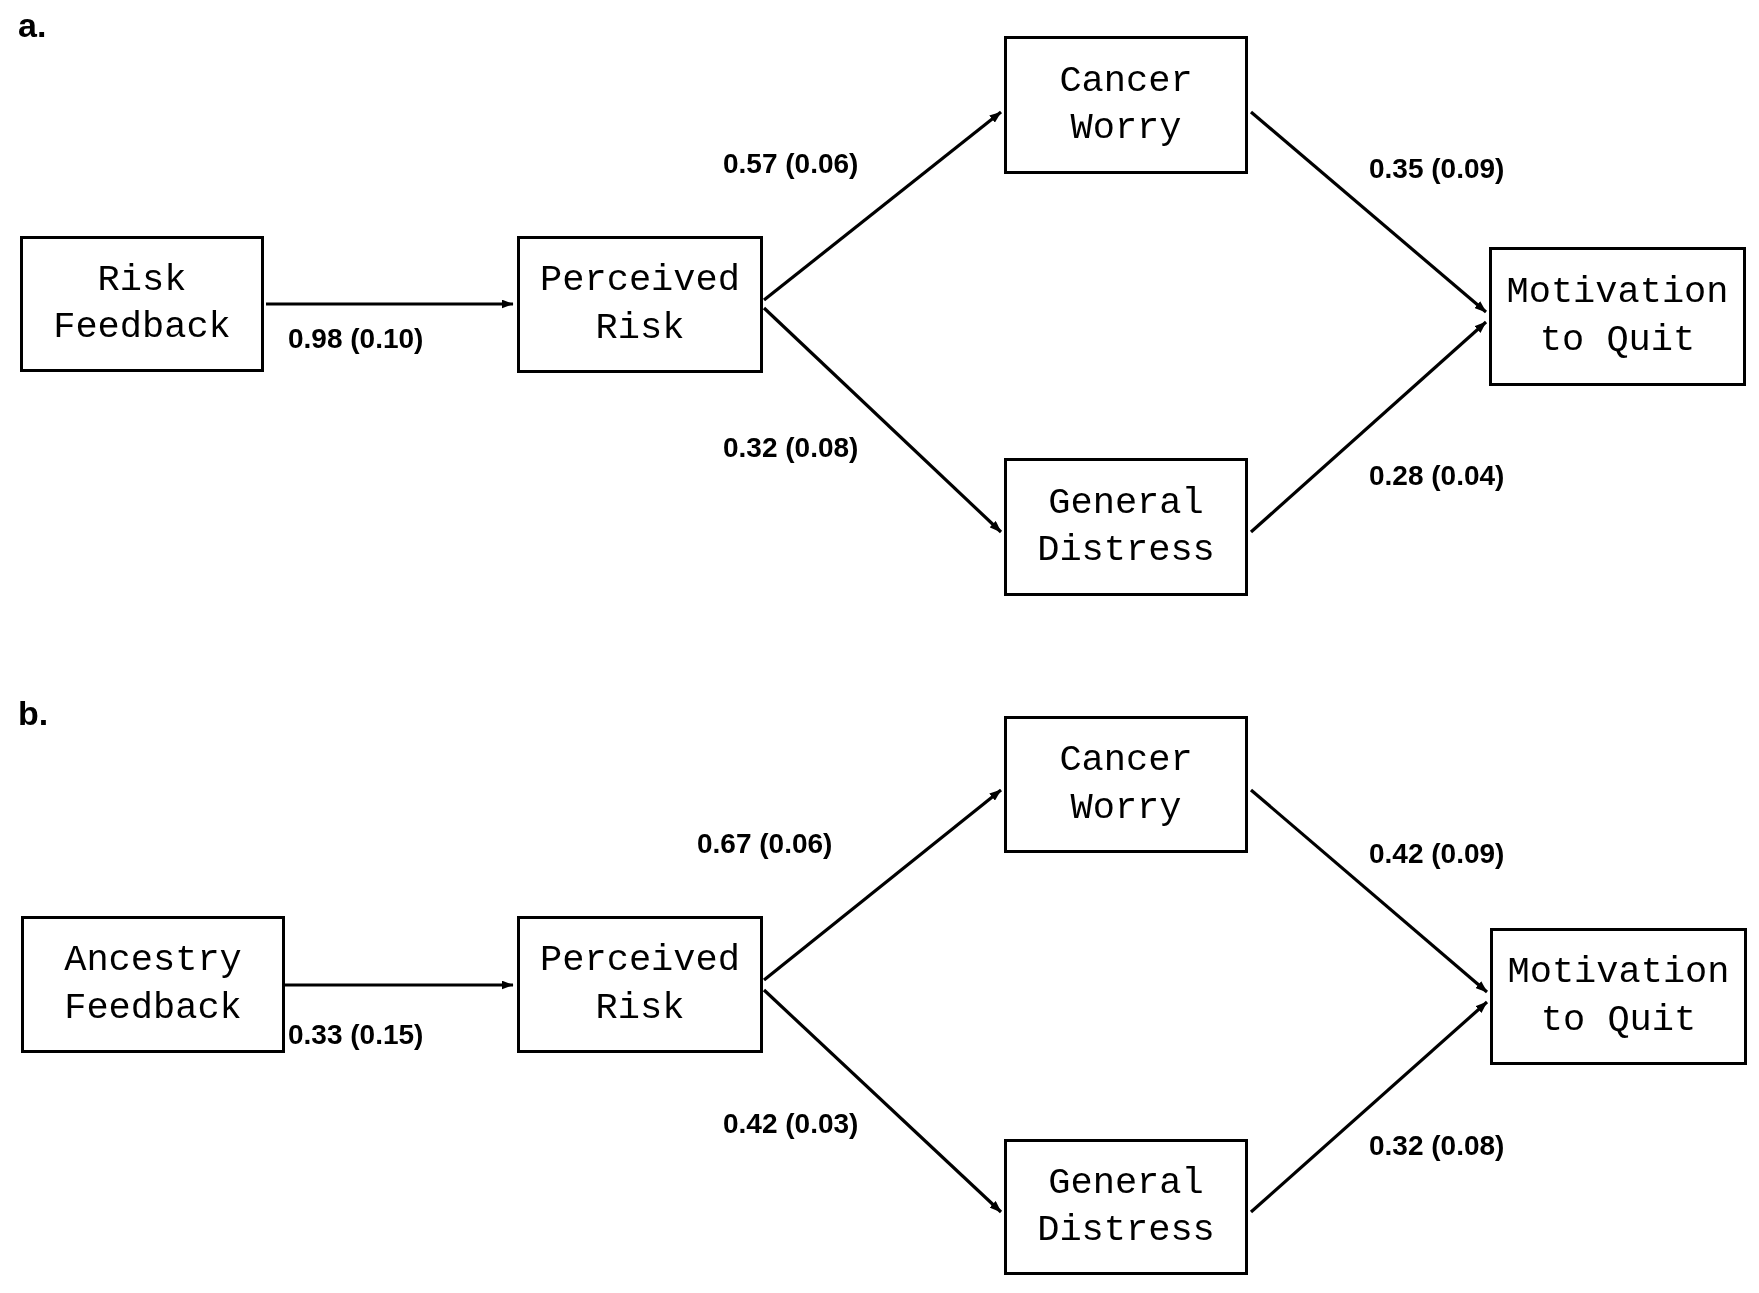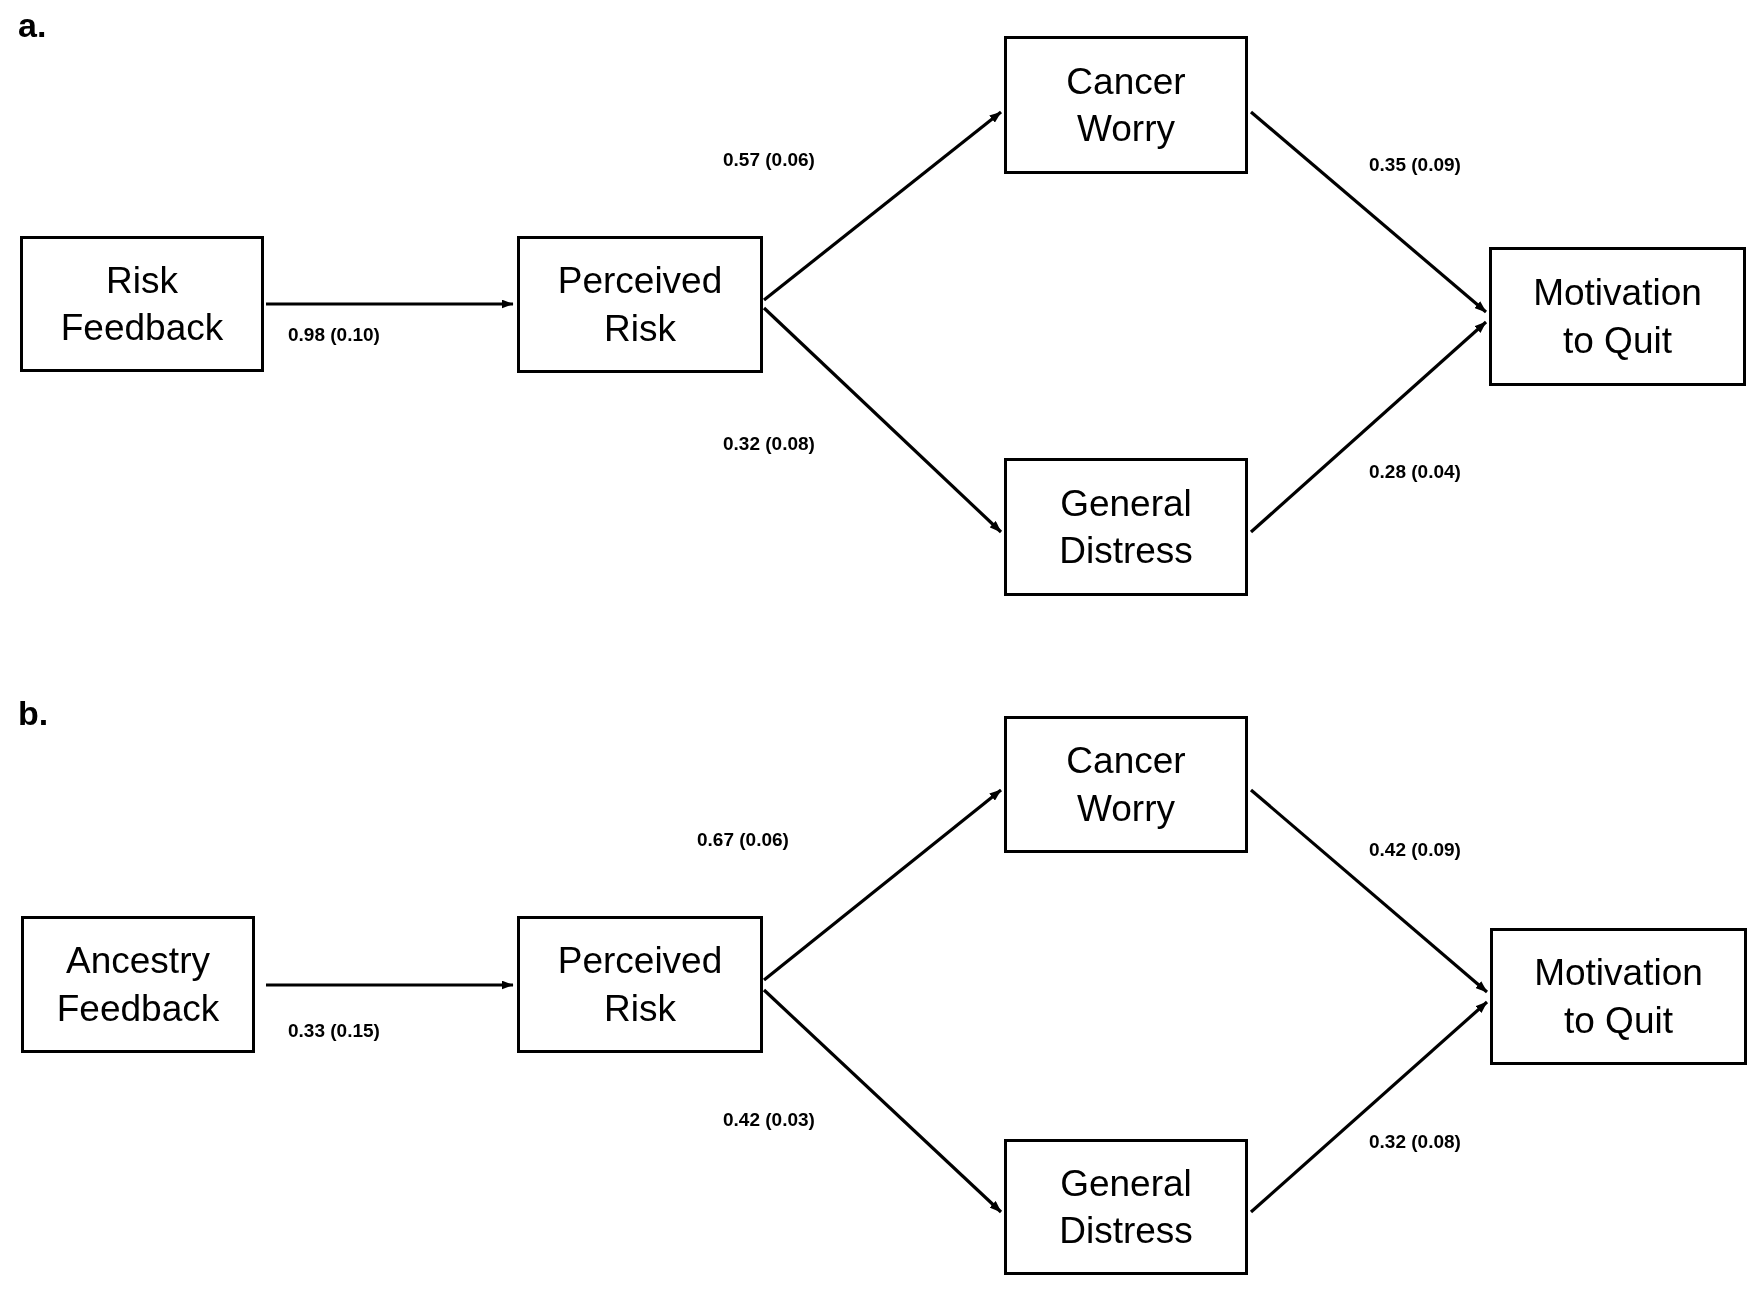--- a/index.html
+++ b/index.html
@@ -44,26 +44,27 @@
     color: #000000;
     font-family: "Liberation Sans", sans-serif;
     font-size: 37px;
     line-height: 1.28;
     text-align: center;
     white-space: pre-line;
   }
   .node-box .node-label {
     display: block;
     white-space: pre-line;
+    font-family: Liberation Mono, monospace;
   }
   .edge-label {
     position: absolute;
     font-family: "Liberation Sans", sans-serif;
     font-weight: bold;
-    font-size: 19px;
+    font-size: 28px;
     color: #000000;
     white-space: nowrap;
     line-height: 1;
   }
 </style>
 </head>
 <body>
 
 <div id="figure">
 
@@ -127,21 +128,21 @@
   <div class="edge-label" style="left:723px; top:150px;">0.57 (0.06)</div>
 
   <div class="edge-label" style="left:723px; top:434px;">0.32 (0.08)</div>
 
   <div class="edge-label" style="left:1369px; top:155px;">0.35 (0.09)</div>
 
   <div class="edge-label" style="left:1369px; top:462px;">0.28 (0.04)</div>
 
   <div class="panel-letter" style="left:18px; top:696px;">b.</div>
 
-  <div class="node-box" style="left:21px; top:916px; width:234px; height:137px;">
+  <div class="node-box" style="left:21px; top:916px; width:264px; height:137px;">
     <span class="node-label">Ancestry
 Feedback</span>
   </div>
 
   <div class="node-box" style="left:517px; top:916px; width:246px; height:137px;">
     <span class="node-label">Perceived
 Risk</span>
   </div>
 
   <div class="node-box" style="left:1004px; top:716px; width:244px; height:137px;">

